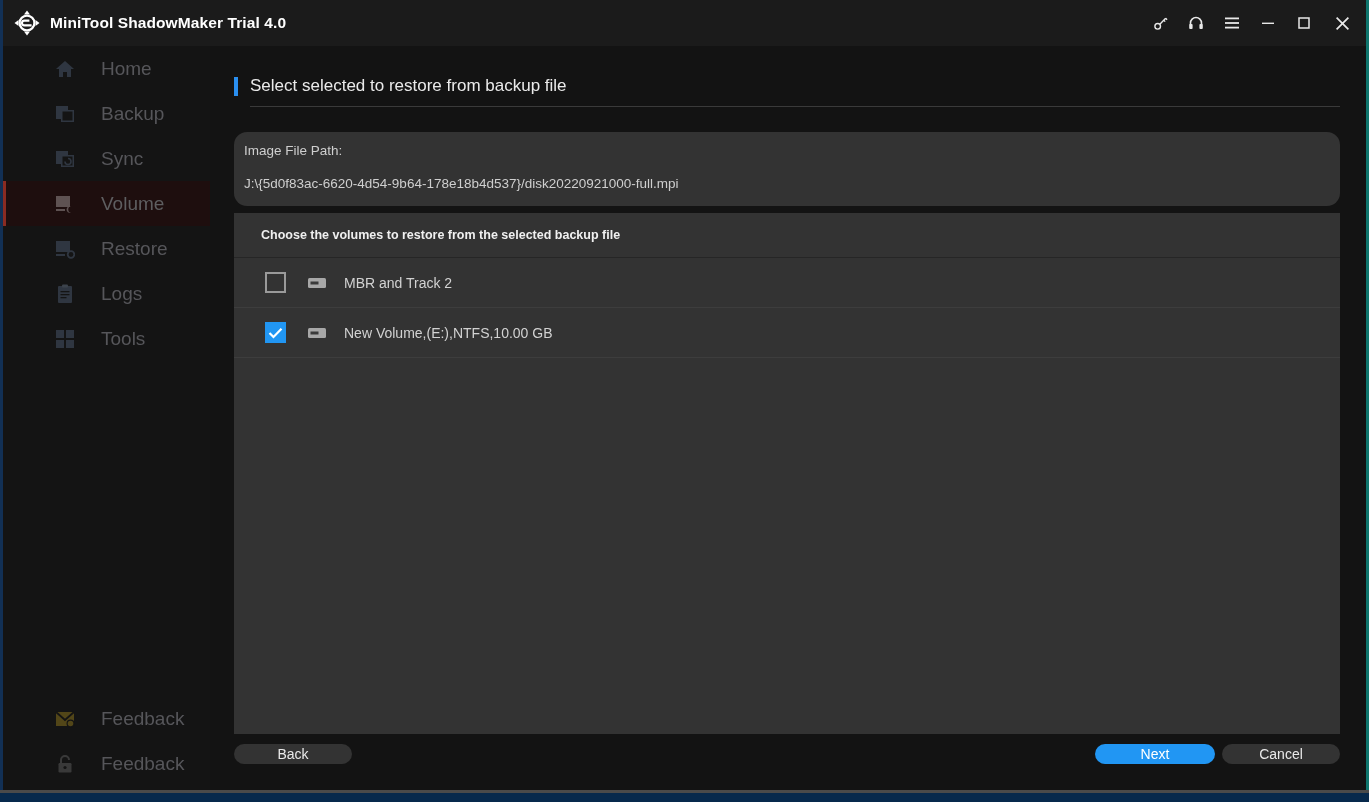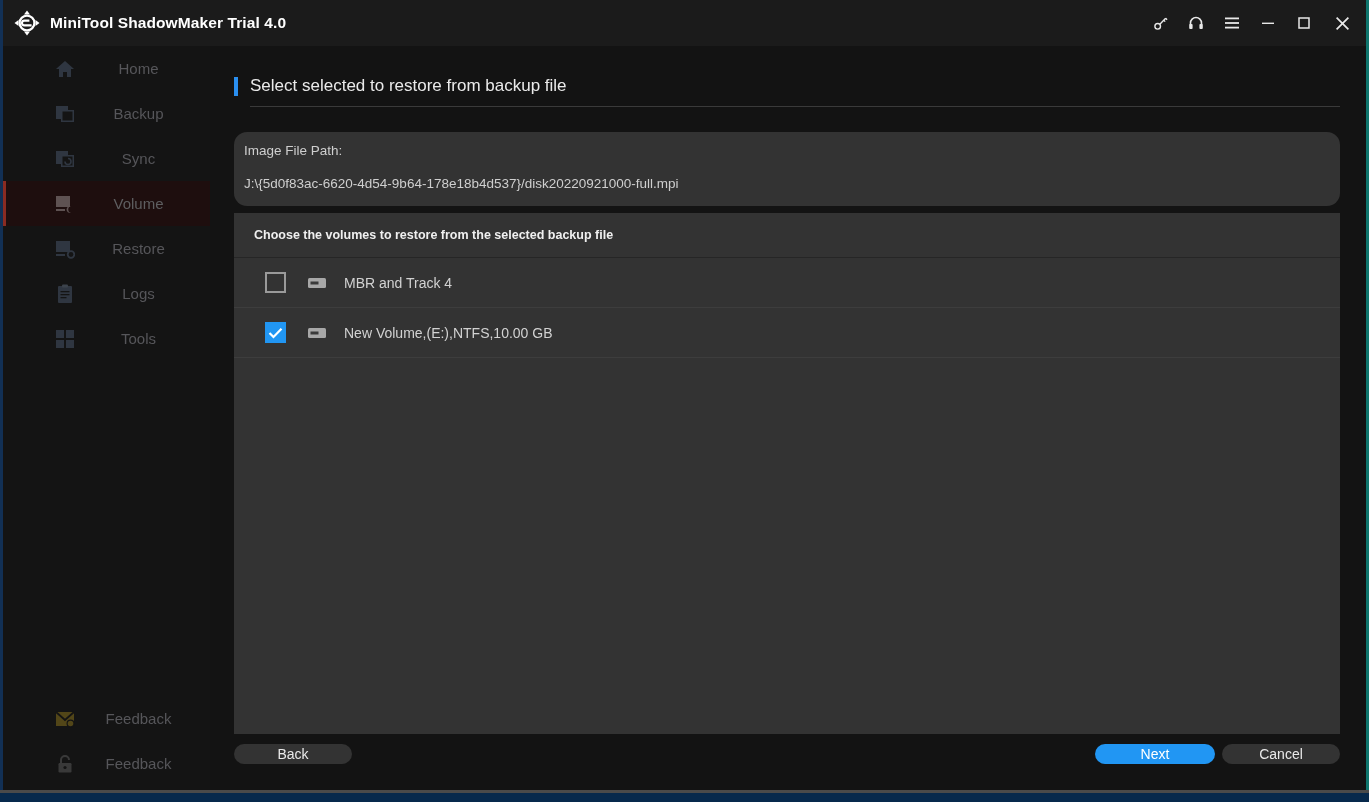--- a/index.html
+++ b/index.html
@@ -35,21 +35,21 @@
   }
   .wbtn svg { display:block; }
   .wbtn.close { width: 40px; margin-right: 4px; }
   
   #sidebar {
     position: absolute; left: 0; top: 46px; width: 207px; bottom: 0;
     background: #141414;
   }
   .nav-item {
     position: relative; height: 45px; display: flex; align-items: center;
-    padding-left: 32px; color: #5a5a5c; font-size: 15px; justify-content: center;
+    padding-left: 66px; color: #5a5a5c; font-size: 19px;
   }
   .nav-item .nico { position: absolute; left: 52px; width: 20px; height: 20px; opacity: .30; }
   .nav-item .nlabel { margin-left: 32px; color: #56565a; }
   .nav-item.active { background: #1e0e0e; }
   .nav-item.active::before {
     content: ""; position: absolute; left: 0; top: 0; bottom: 0; width: 3px;
     background: #8a2b22;
   }
   .nav-item.active .nico { opacity: .42; }
   .nav-item.active .nlabel { color: #5e5e60; }
@@ -73,21 +73,21 @@
     border-radius: 13px;
   }
   #path-label { position: absolute; left: 10px; top: 11px; color: #cfcfcf; font-size: 13.5px; }
   #path-value { position: absolute; left: 10px; top: 44px; color: #cfcfcf; font-size: 13.5px; }
   
   #list-panel {
     position: absolute; left: 24px; top: 167px; right: 26px; bottom: 56px;
     background: #2f2f2f;
   }
   #list-header {
-    height: 45px; display: flex; align-items: center; padding-left: 20px;
+    height: 45px; display: flex; align-items: center; padding-left: 27px;
     color: #f0f0f0; font-size: 12.5px; font-weight: bold;
     background: #333333; border-bottom: 1px solid #262626;
   }
   .vol-row {
     height: 50px; display: flex; align-items: center; padding-left: 31px;
     background: #333333; border-bottom: 1px solid #3d3d3d;
   }
   .cbox {
     width: 21px; height: 21px; flex: none; border: 2px solid #9a9a9a;
     background: transparent;
@@ -275,21 +275,21 @@
 
     <div id="list-panel">
       <div id="list-header">Choose the volumes to restore from the selected backup file</div>
 
       <div class="vol-row">
         <div class="cbox"></div>
         <svg class="drive-ico" viewBox="0 0 18 12">
           <rect x="0" y="1" width="18" height="10" rx="1.5" fill="#a8a8a8"></rect>
           <rect x="2.5" y="4.5" width="8" height="3" fill="#3a3a3a"></rect>
         </svg>
-        <span class="vol-label">MBR and Track 4</span>
+        <span class="vol-label">MBR and Track 2</span>
       </div>
 
       <div class="vol-row">
         <div class="cbox checked">
           <svg width="15" height="12" viewBox="0 0 15 12">
             <path d="M1.5 6 L5.5 10 L13.5 1.8" fill="none" stroke="#ffffff" stroke-width="2.2"></path>
           </svg>
         </div>
         <svg class="drive-ico" viewBox="0 0 18 12">
           <rect x="0" y="1" width="18" height="10" rx="1.5" fill="#a8a8a8"></rect>

